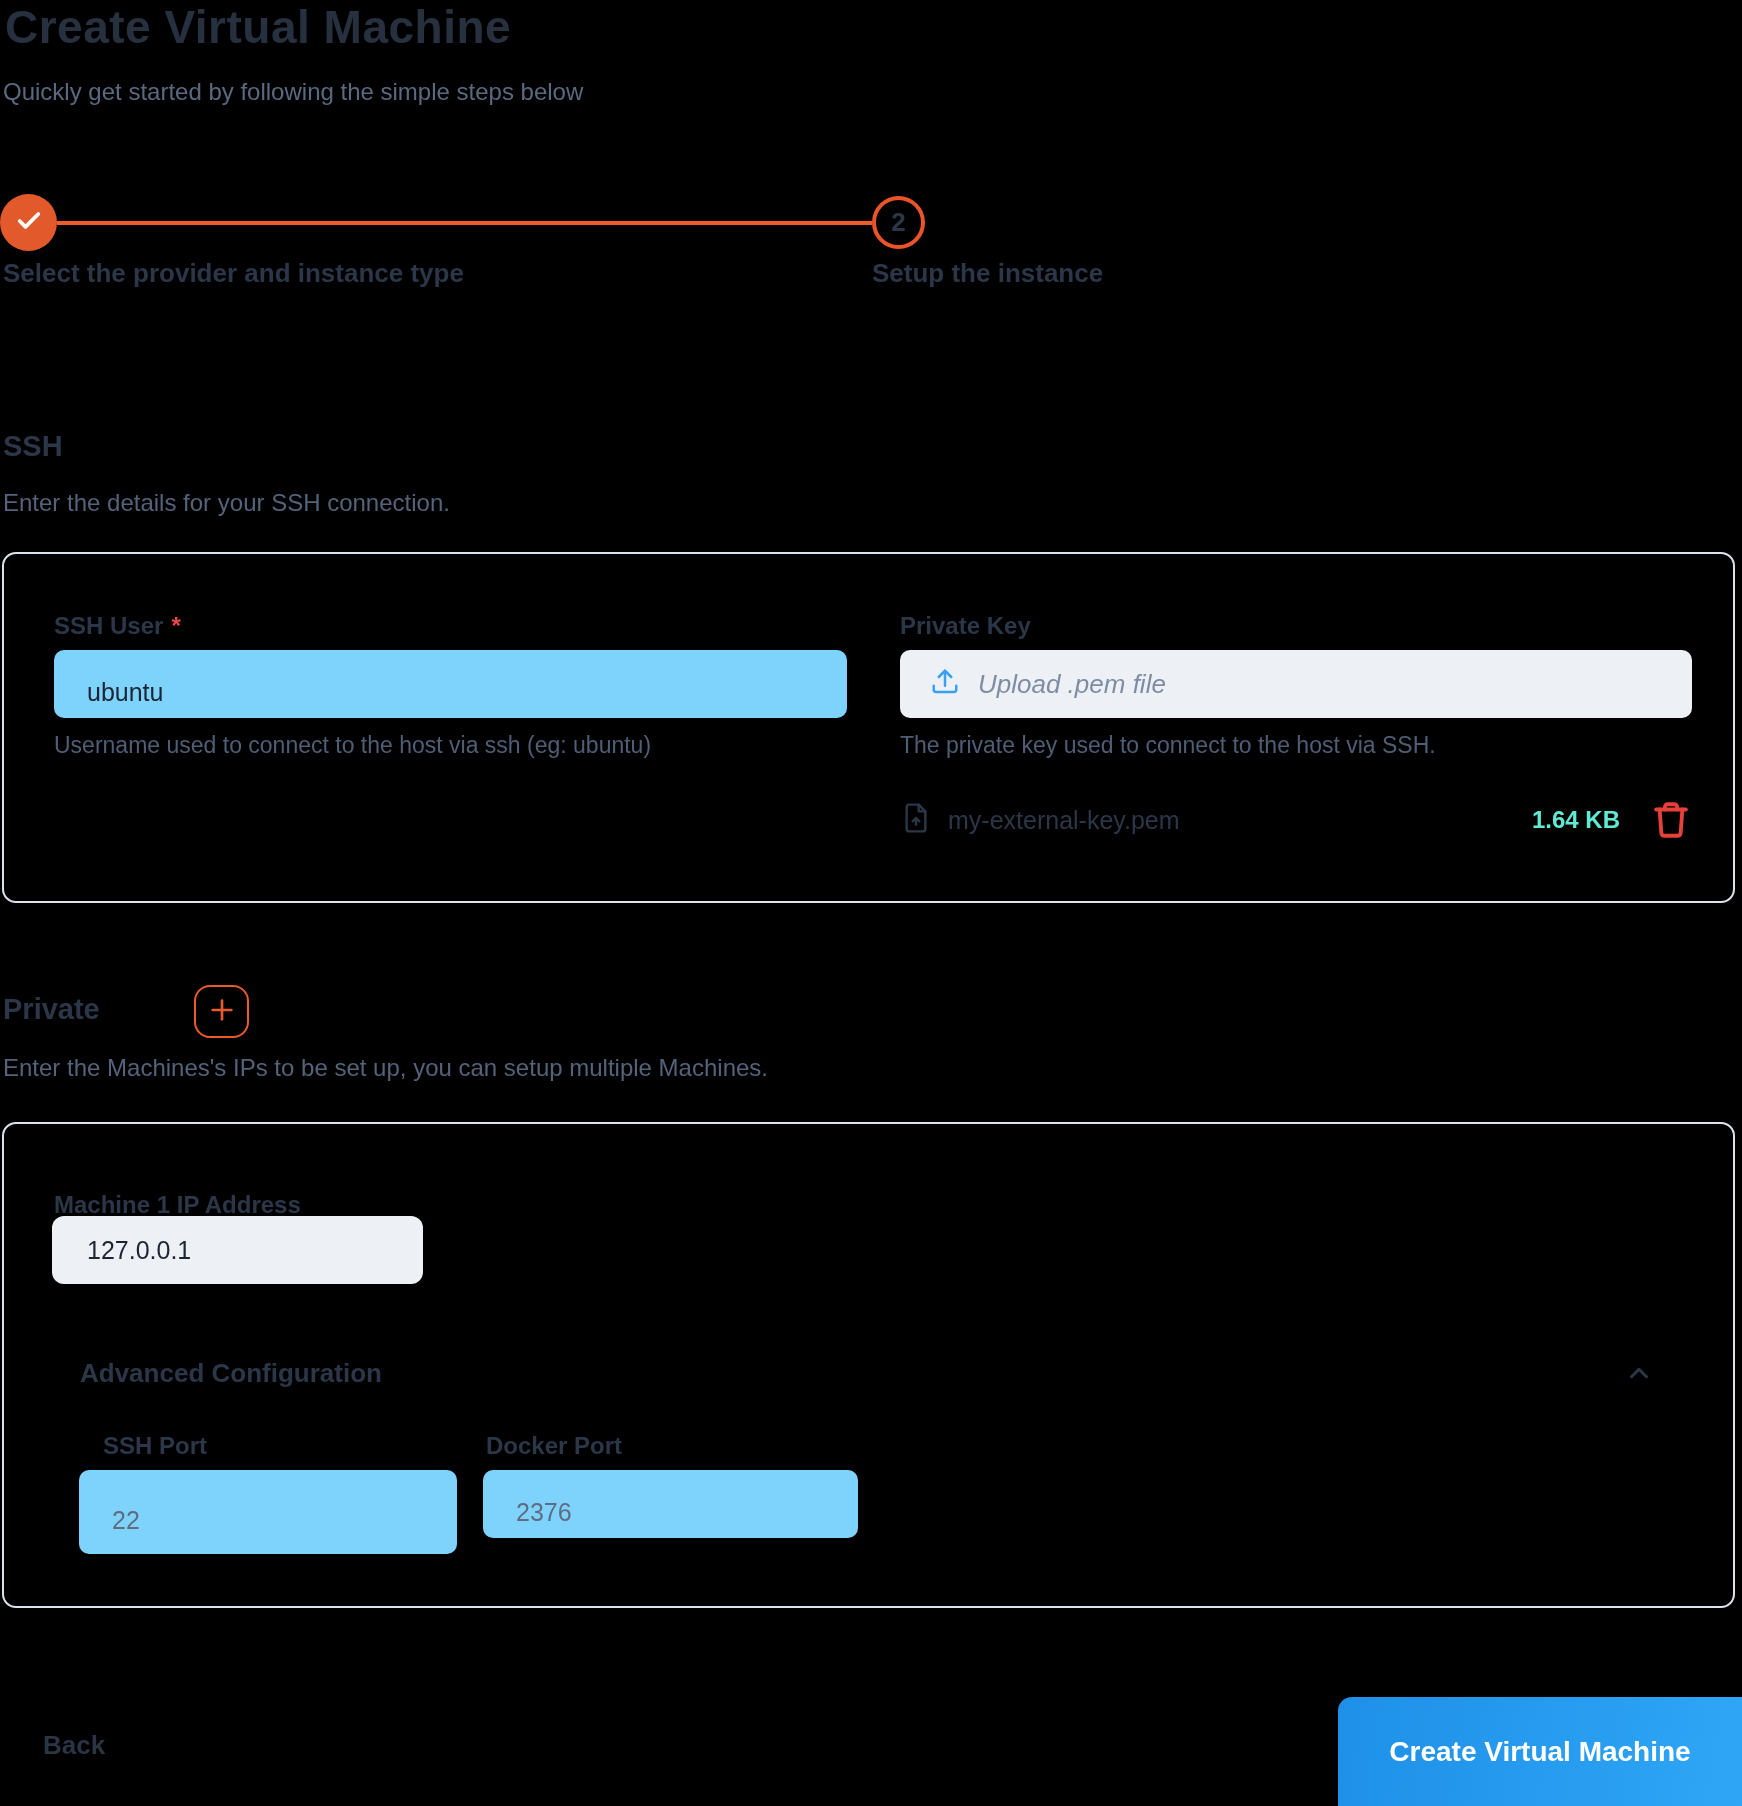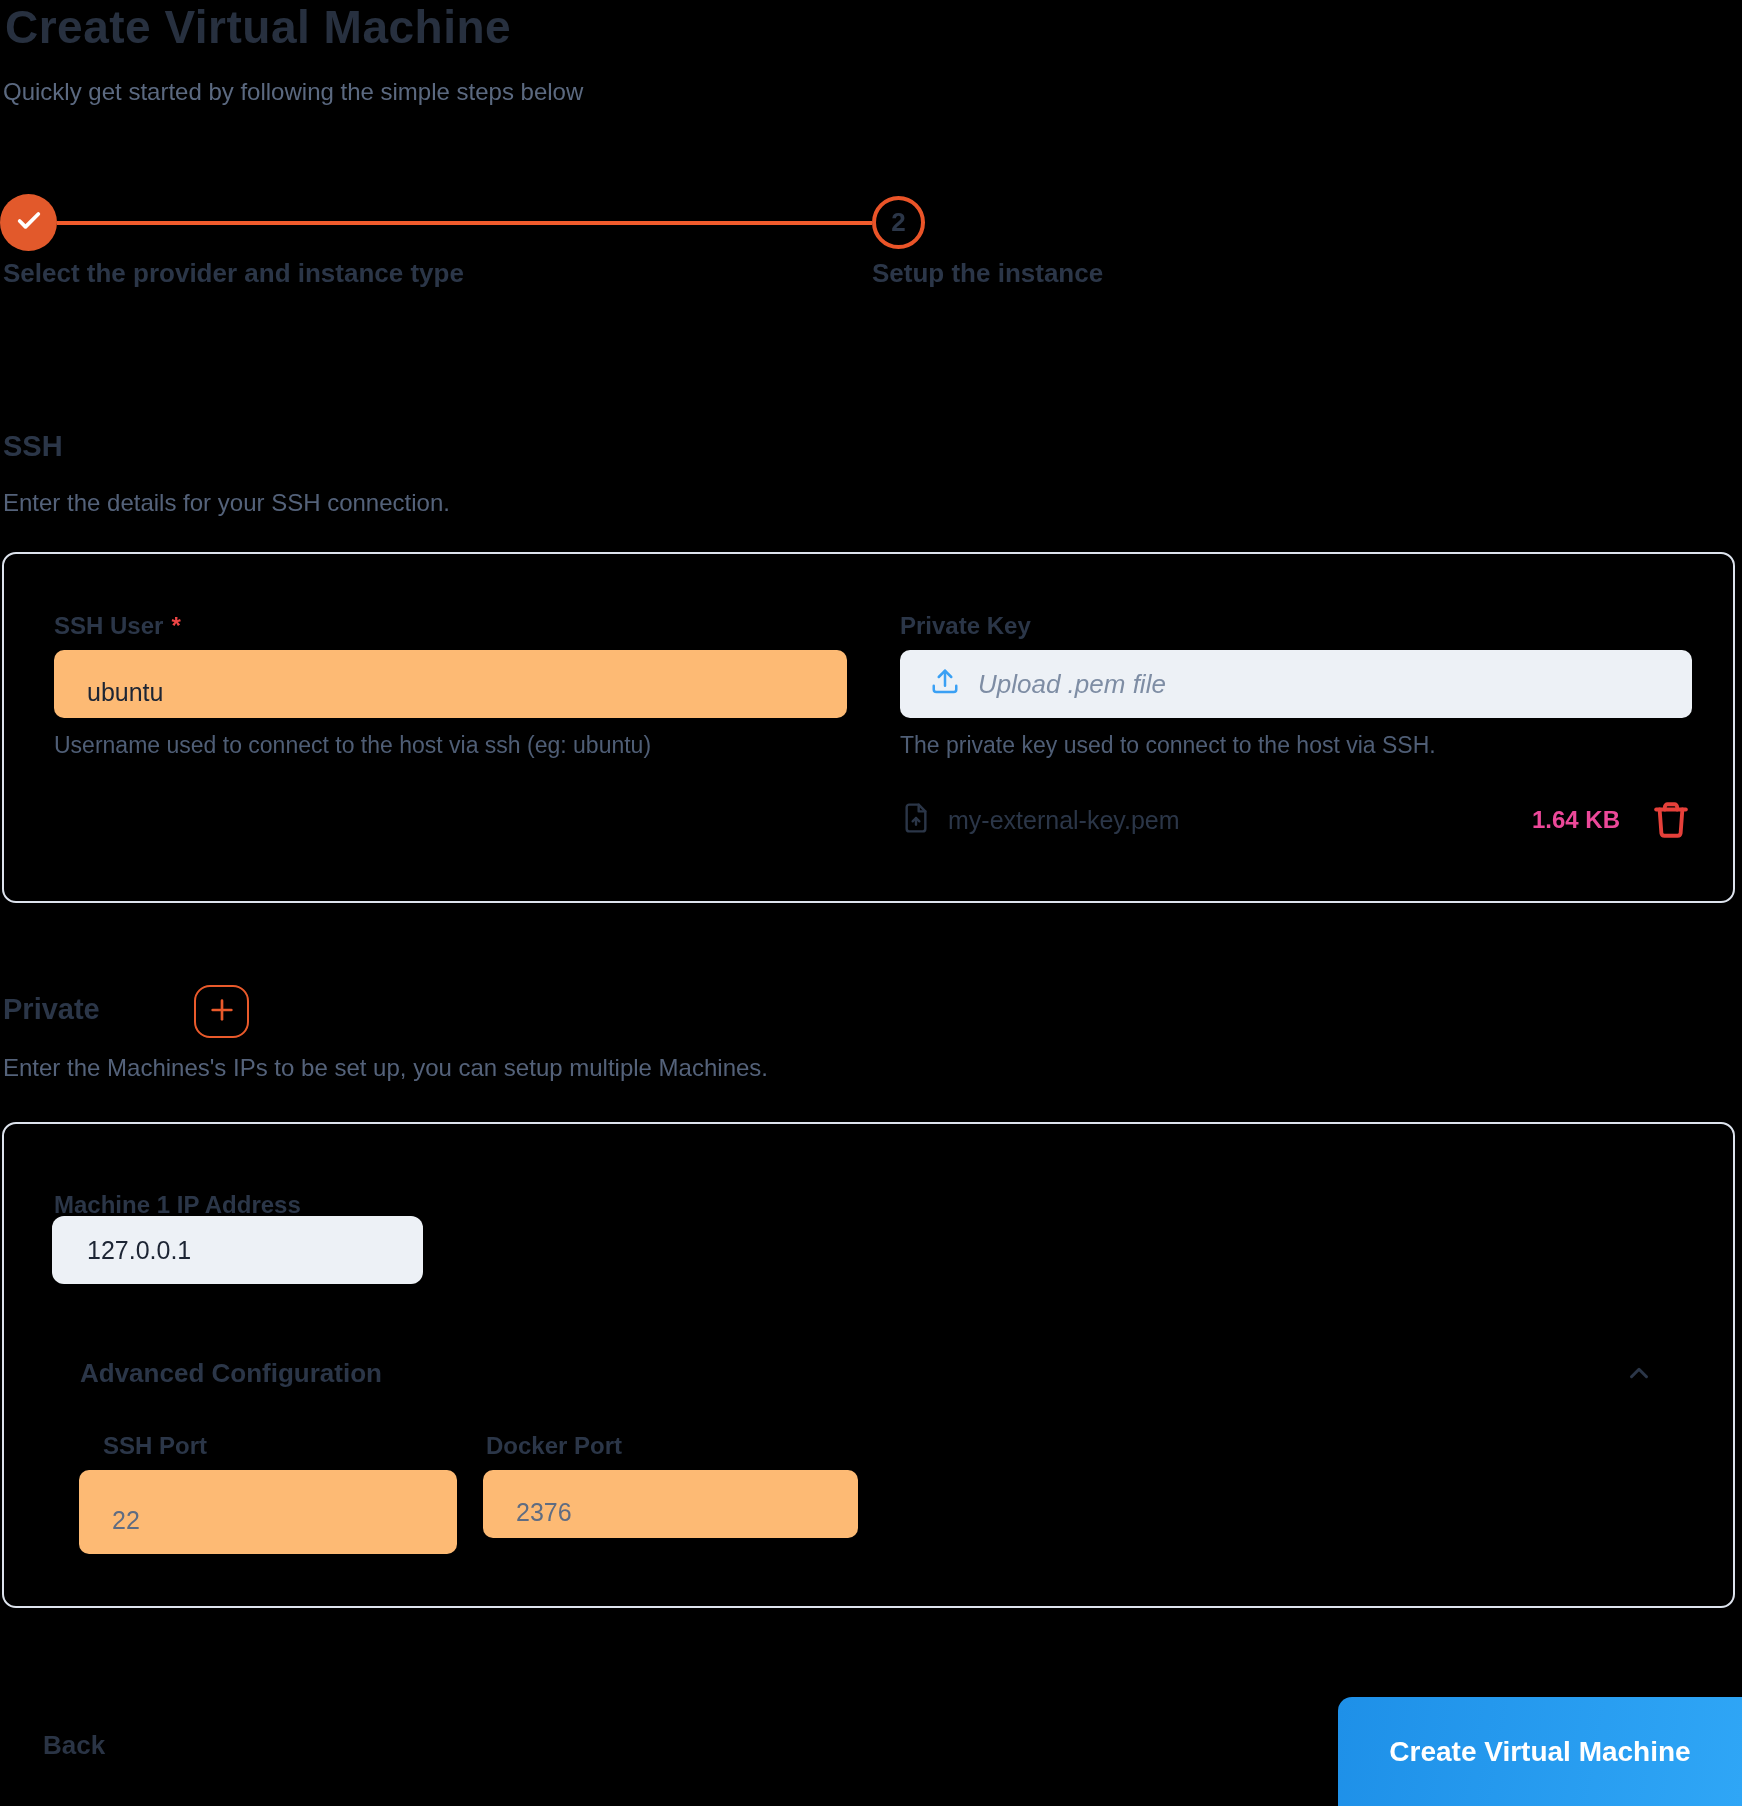--- a/index.html
+++ b/index.html
@@ -31,34 +31,34 @@
     border-radius:16px;box-sizing:border-box;display:flex;align-items:center;justify-content:center;
     background:transparent;cursor:pointer;}
   
   .card{border:2px solid #dde3ed;border-radius:14px;box-sizing:border-box;background:transparent;}
   .card1{left:2px;top:552px;width:1733px;height:351px;}
   .card2{left:2px;top:1122px;width:1733px;height:486px;}
   
   .field-label{font-size:24px;font-weight:600;color:#2b3648;}
   .req{color:#ee4545;margin-left:8px;font-weight:700;}
   .helper{font-size:23px;font-weight:400;color:#4f5e76;}
-  .text-input{background:#fdba74;border:none;outline:none;border-radius:10px;
+  .text-input{background:#7dd3fc;border:none;outline:none;border-radius:10px;
     font-family:"Liberation Sans","DejaVu Sans",sans-serif;font-size:25px;color:#1d2534;
     padding:17px 0 0 33px;box-sizing:border-box;}
   .c1-l1a{left:50px;top:58px;}
   .c1-in1{left:50px;top:96px;width:793px;height:68px;}
   .c1-h1{left:50px;top:178px;}
   .c1-l2{left:896px;top:58px;}
   .upload-box{left:896px;top:96px;width:792px;height:68px;background:#edf1f6;border-radius:10px;
     display:flex;align-items:center;padding-left:30px;box-sizing:border-box;gap:18px;cursor:pointer;}
   .upload-text{font-size:26px;font-style:italic;font-weight:500;color:#7e8da4;}
   .c1-h2{left:896px;top:178px;}
   .file-row{left:896px;top:240px;width:792px;height:52px;display:flex;align-items:center;}
   .file-name{margin-left:16px;font-size:25px;font-weight:500;color:#2b3648;}
-  .file-size{margin-left:auto;font-size:24px;font-weight:600;color:#ec4899;}
+  .file-size{margin-left:auto;font-size:24px;font-weight:600;color:#5eead4;}
   .trash-btn{margin-left:30px;background:none;border:none;padding:0;cursor:pointer;line-height:0;}
   
   .c2-l1{left:50px;top:67px;}
   .ip-box{left:48px;top:92px;width:371px;height:68px;background:#edf1f6;border-radius:12px;
     display:flex;align-items:center;padding:0 26px 0 33px;box-sizing:border-box;}
   .ip-value{font-size:25px;color:#1d2534;border:none;outline:none;background:transparent;
     font-family:"Liberation Sans","DejaVu Sans",sans-serif;width:230px;}
   .minus-btn{margin-left:auto;background:none;border:none;padding:6px 0;cursor:pointer;line-height:0;}
   .minus-bar{width:23px;height:4px;border-radius:2px;background:#eda7ad;}
   .adv-heading{left:76px;top:234px;font-size:26px;font-weight:700;color:#2b3648;}

